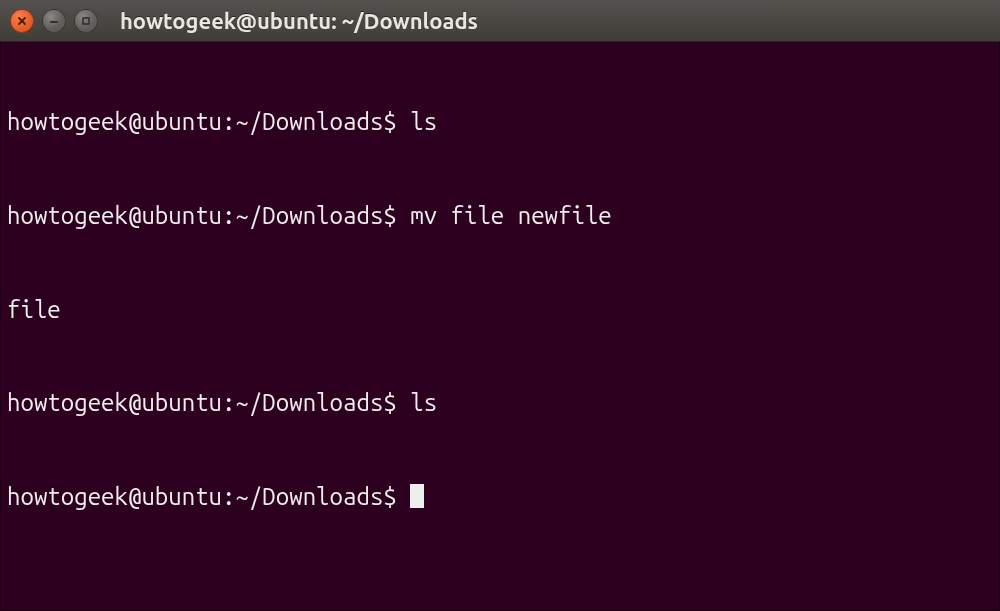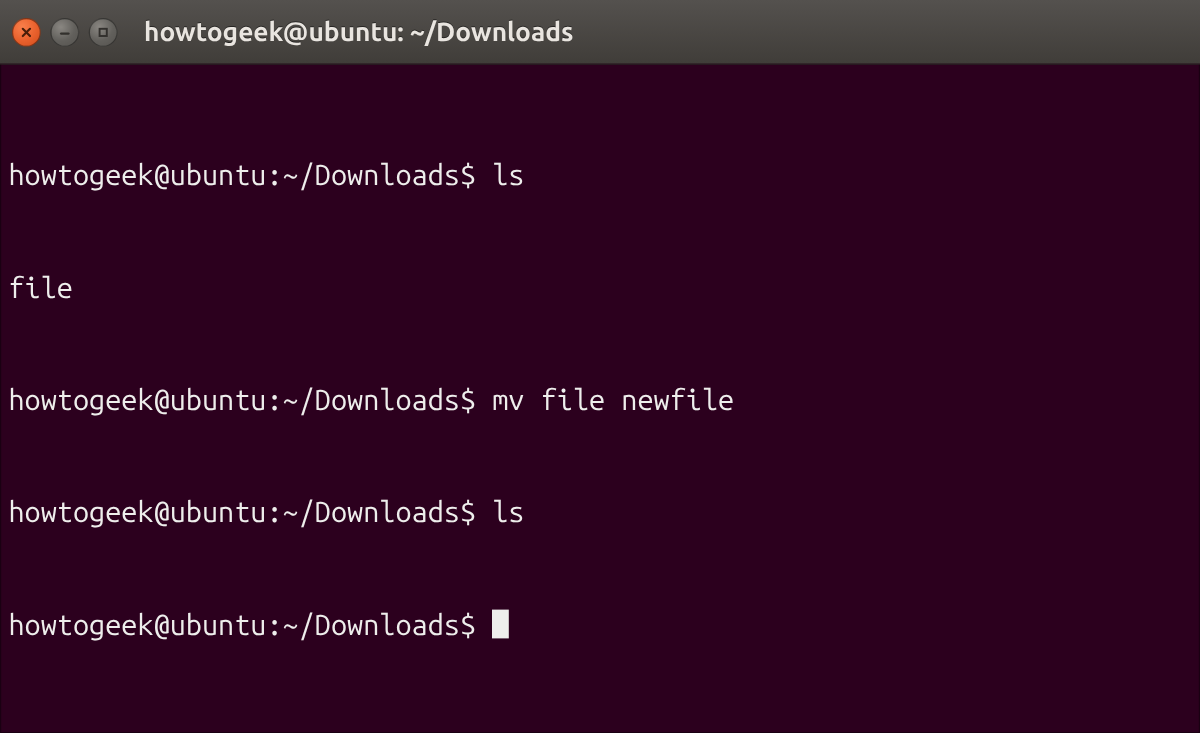--- a/index.html
+++ b/index.html
@@ -15,21 +15,21 @@
       overflow: hidden;
     }
     .window {
       width: 100%;
       height: 100%;
       display: flex;
       flex-direction: column;
       background: #2c001e;
     }
     .titlebar {
-      height: 54px;
+      height: 42px;
       background: linear-gradient(to bottom, #54514e 0%, #403d39 100%);
       display: flex;
       align-items: center;
       padding: 0 10px;
       gap: 8px;
       border-bottom: 1px solid #2a2724;
     }
     .window-controls {
       display: flex;
       gap: 8px;
@@ -60,21 +60,21 @@
       font-family: "Ubuntu", "DejaVu Sans", sans-serif;
       font-size: 22px;
       font-weight: bold;
       margin-left: 14px;
       text-shadow: 0 -1px 0 rgba(0,0,0,0.5);
       white-space: nowrap;
     }
     .terminal-body {
       flex: 1;
       background: #2c001e;
-      padding: 14px 6px;
+      padding: 2px 6px;
       color: #eeeeec;
       font-size: 24px;
       line-height: 1.3;
       white-space: pre;
       overflow: hidden;
       border: 1px solid #1a0012;
       border-top: none;
     }
     .term-line {
       display: block;
@@ -110,19 +110,19 @@
         <svg viewBox="0 0 12 12">
           <rect x="3" y="3" width="6" height="6" fill="none" stroke="#32302d" stroke-width="1.6"></rect>
         </svg>
       </div>
     </div>
     <div class="title-text">howtogeek@ubuntu: ~/Downloads</div>
   </div>
 
   <div class="terminal-body">
     <span class="term-line"><span>howtogeek@ubuntu:~/Downloads$ </span><span>ls</span></span>
+    <span class="term-line"><span>howtogeek@ubuntu:~/Downloads$ </span><span>mv file newfile</span></span>
     <span class="term-line"><span>file</span></span>
-    <span class="term-line"><span>howtogeek@ubuntu:~/Downloads$ </span><span>mv file newfile</span></span>
     <span class="term-line"><span>howtogeek@ubuntu:~/Downloads$ </span><span>ls</span></span>
     <span class="term-line"><span>howtogeek@ubuntu:~/Downloads$ </span><span></span><span class="cursor"></span></span>
   </div>
 
 </div>
 
 </body></html>

